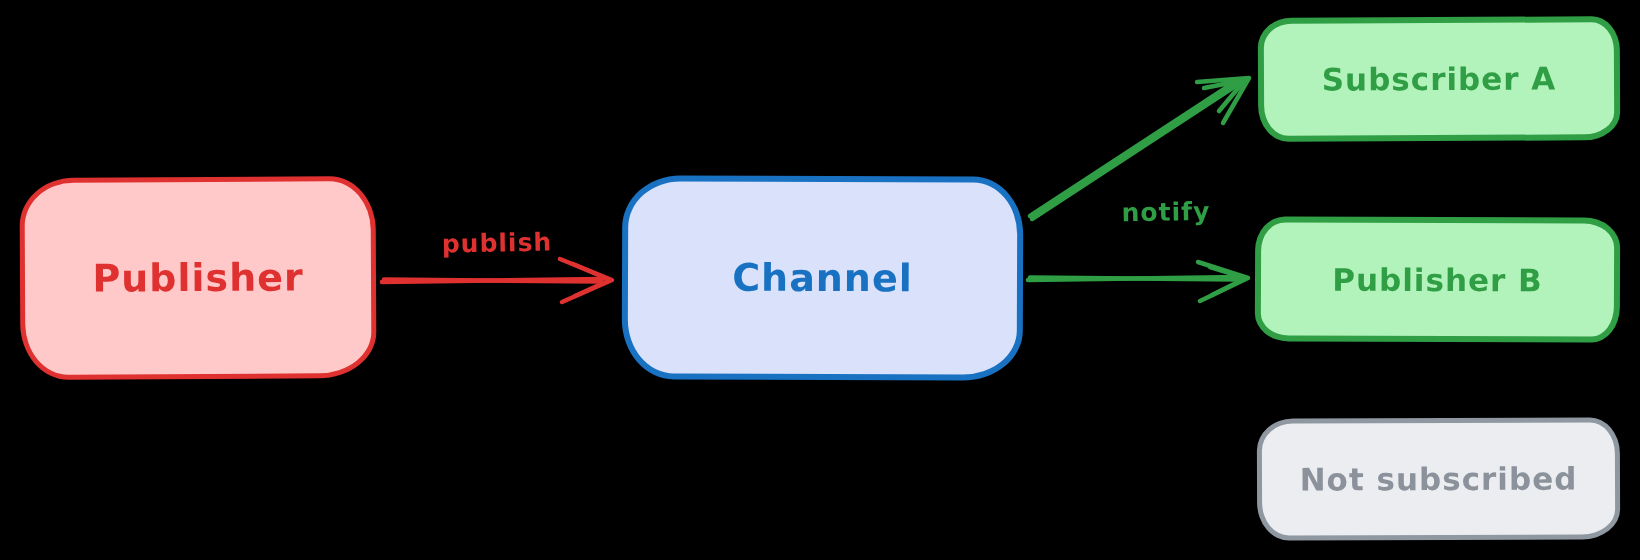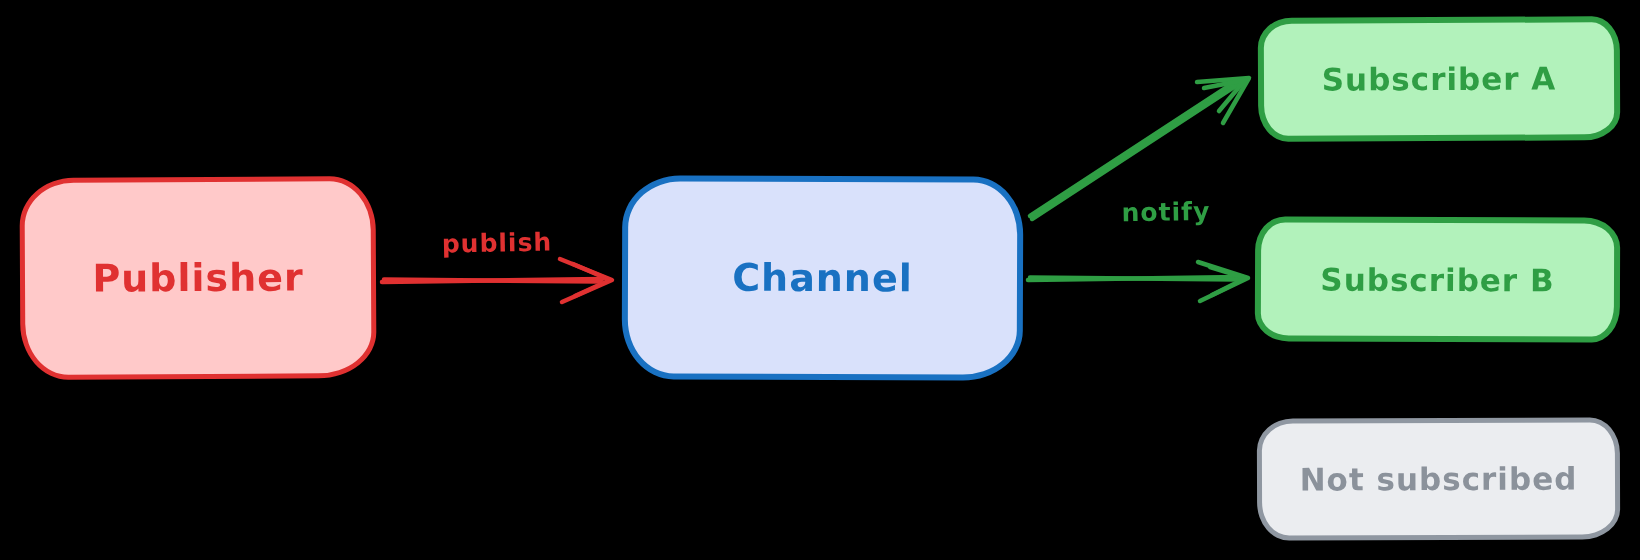--- a/index.html
+++ b/index.html
@@ -135,21 +135,21 @@
 
   <div class="node node-channel">
     <span>Channel</span>
   </div>
 
   <div class="node node-subscriber-a">
     <span>Subscriber A</span>
   </div>
 
   <div class="node node-subscriber-b">
-    <span>Subscriber B</span>
+    <span>Publisher B</span>
   </div>
 
   <div class="node node-not-subscribed">
     <span>Not subscribed</span>
   </div>
 
   <span class="edge-label edge-label-publish">publish</span>
 
   <span class="edge-label edge-label-notify">notify</span>
 

